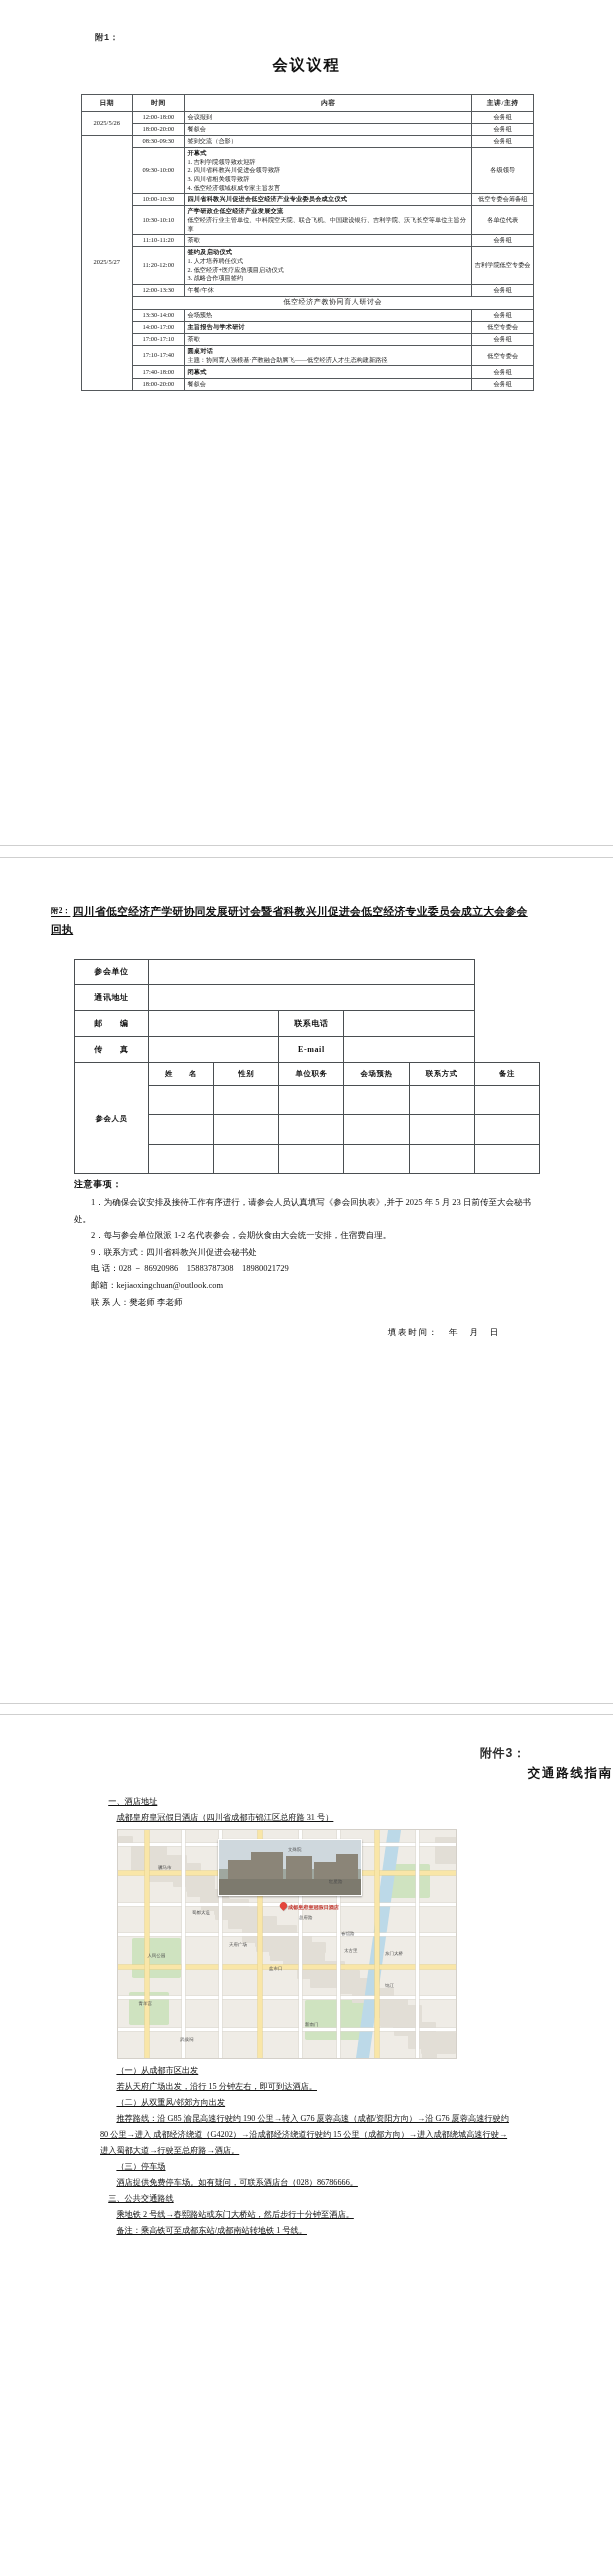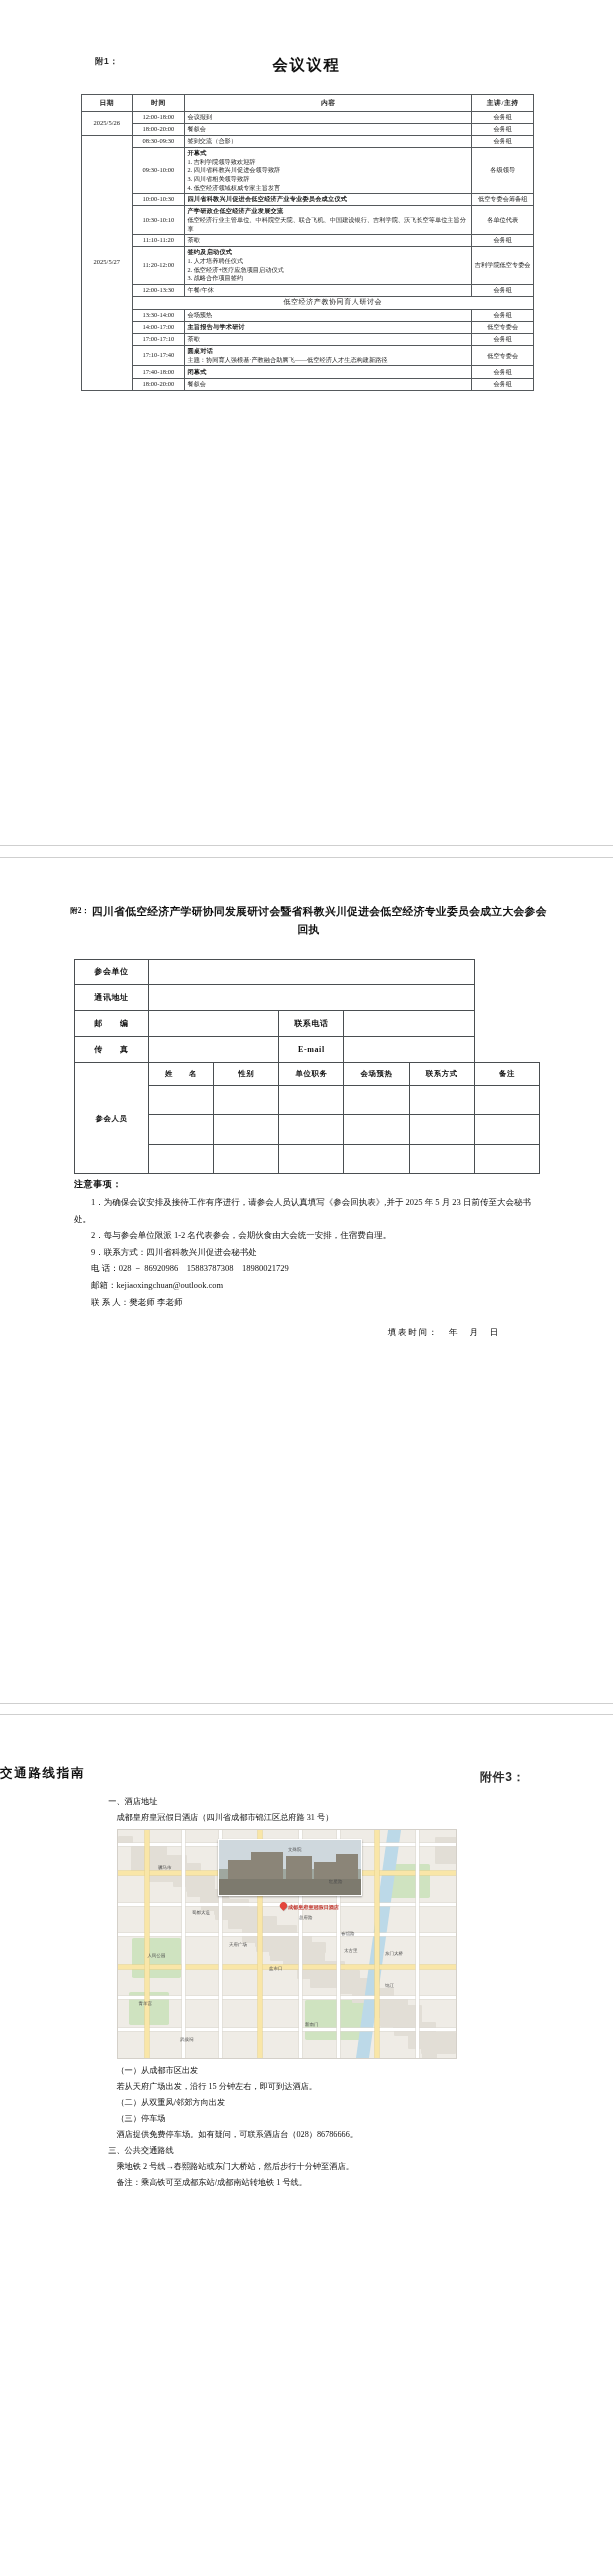--- a/index.html
+++ b/index.html
@@ -27,22 +27,21 @@
   }
 
   
   #page1 { height: 845px; padding: 0; }
   .attach-label {
     position: absolute;
     font-size: 8.5px;
     font-weight: bold;
     color: #2b2b2b;
     letter-spacing: 0.6px;
-    font-family: Liberation Sans, sans-serif;
-    margin-top: 24px;
+    font-family: Liberation Mono, monospace;
   }
   #p1-attach { left: 95px; top: 32px; }
 
   #p1-title {
     position: absolute;
     left: 0; right: 0;
     top: 55px;
     text-align: center;
     font-size: 15.3px;
     font-weight: bold;
@@ -86,29 +85,30 @@
     font-weight: bold;
     font-size: 7px;
     letter-spacing: 0.6px;
     padding: 2.3px 0;
   }
 
   
   #page2 { height: 845px; }
   #p2-heading {
     position: absolute;
-    left: 67px;
+    left: 51px;
     top: 44px;
     width: 483px;
-    text-align: center;
+    text-align: left;
     font-size: 10.8px;
     font-weight: bold;
     line-height: 1.75;
     letter-spacing: 0.3px;
     color: #111;
+    text-decoration: underline;
   }
   #p2-heading .attach-inline {
     font-size: 7.4px;
     font-weight: bold;
     vertical-align: 1.1px;
     margin-right: 2.3px;
   }
 
   table.receipt {
     position: absolute;
@@ -169,34 +169,35 @@
     letter-spacing: 1.7px;
   }
 
   
   #page3 { height: 857px; }
   #p3-attach { left: 480px; top: 29.5px; font-size: 12px; }
   #p3-title {
     position: absolute;
     left: 0; right: 0;
     top: 50px;
-    text-align: left;
+    text-align: right;
     font-size: 12.5px;
     font-weight: bold;
     letter-spacing: 1.7px;
     color: #111;
   }
   #p3-body {
     position: absolute;
     left: 100px;
     top: 79px;
     width: 414px;
     font-size: 8.2px;
     line-height: 1.95;
     color: #111;
+    text-decoration: underline;
   }
   #p3-body p { margin: 0; }
   #p3-body p.ind1 { text-indent: 1em; }
   #p3-body p.ind2 { text-indent: 2em; }
 
   
   .map-wrap {
     position: relative;
     width: 338px;
     height: 228px;
@@ -564,20 +565,21 @@
         <div class="mlabel dark" style="left: 151px; top: 135px;">盐市口</div>
         <div class="mlabel dark" style="left: 74px; top: 79px;">蜀都大道</div>
         <div class="mlabel dark" style="left: 187px; top: 191px;">新南门</div>
         <div class="mlabel dark" style="left: 211px; top: 48px;">红星路</div>
         <div class="mlabel dark" style="left: 20.4px; top: 170px;">青羊宫</div>
         <div class="mlabel dark" style="left: 62px; top: 206px;">武侯祠</div>
       </div>
       <p class="ind2">（一）从成都市区出发</p>
       <p class="ind2">若从天府广场出发，沿行 15 分钟左右，即可到达酒店。</p>
       <p class="ind2">（二）从双重凤/邻郊方向出发</p>
+      <p class="ind2">推荐路线：沿 G85 渝昆高速行驶约 190 公里→转入 G76 厦蓉高速（成都/资阳方向）→沿 G76 厦蓉高速行驶约 80 公里→进入 成都经济绕道（G4202）→沿成都经济绕道行驶约 15 公里（成都方向）→进入成都绕城高速行驶→进入蜀都大道→行驶至总府路→酒店。</p>
       <p class="ind2">（三）停车场</p>
       <p class="ind2">酒店提供免费停车场。如有疑问，可联系酒店台（028）86786666。</p>
       <p class="ind1">三、公共交通路线</p>
       <p class="ind2">乘地铁 2 号线→春熙路站或东门大桥站，然后步行十分钟至酒店。</p>
       <p class="ind2">备注：乘高铁可至成都东站/成都南站转地铁 1 号线。</p>
     </div>
 </div>
 
 
 </body></html>

